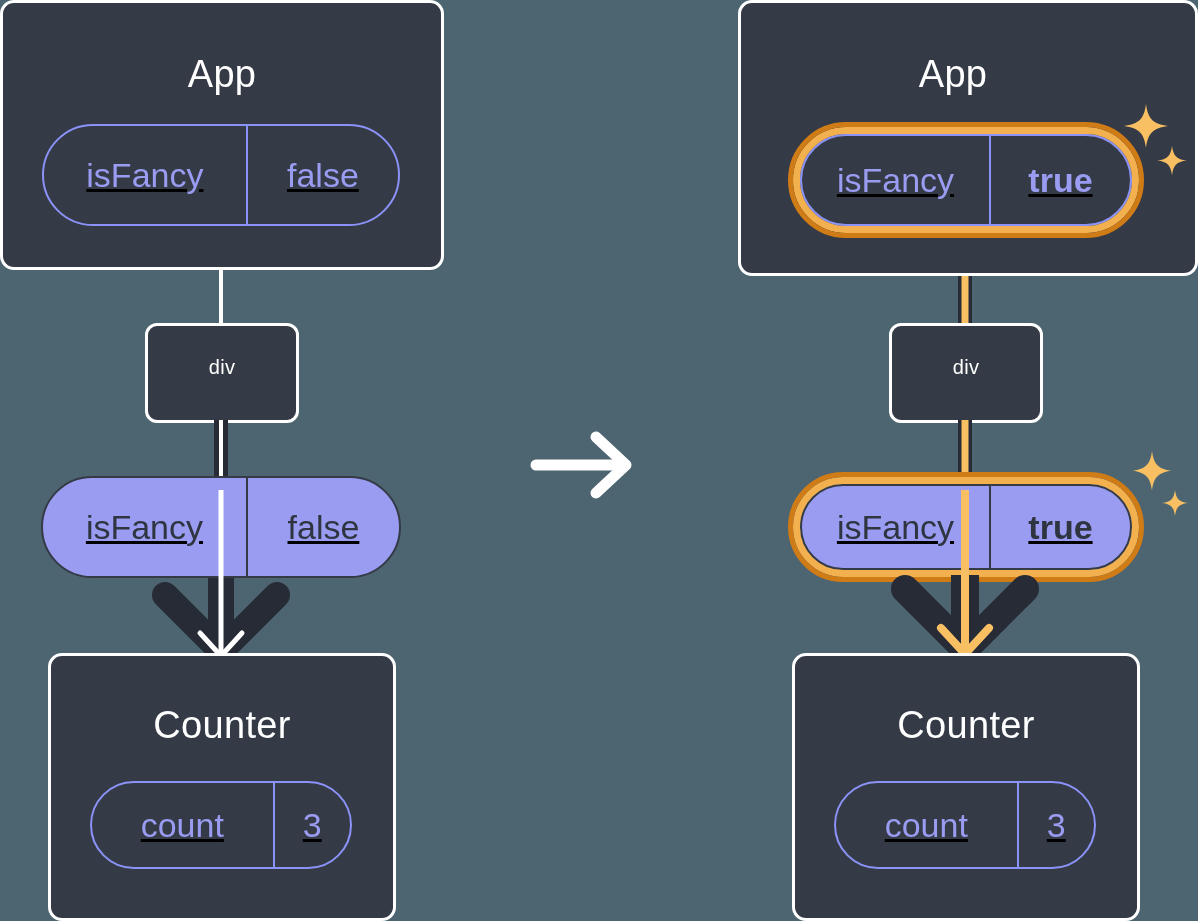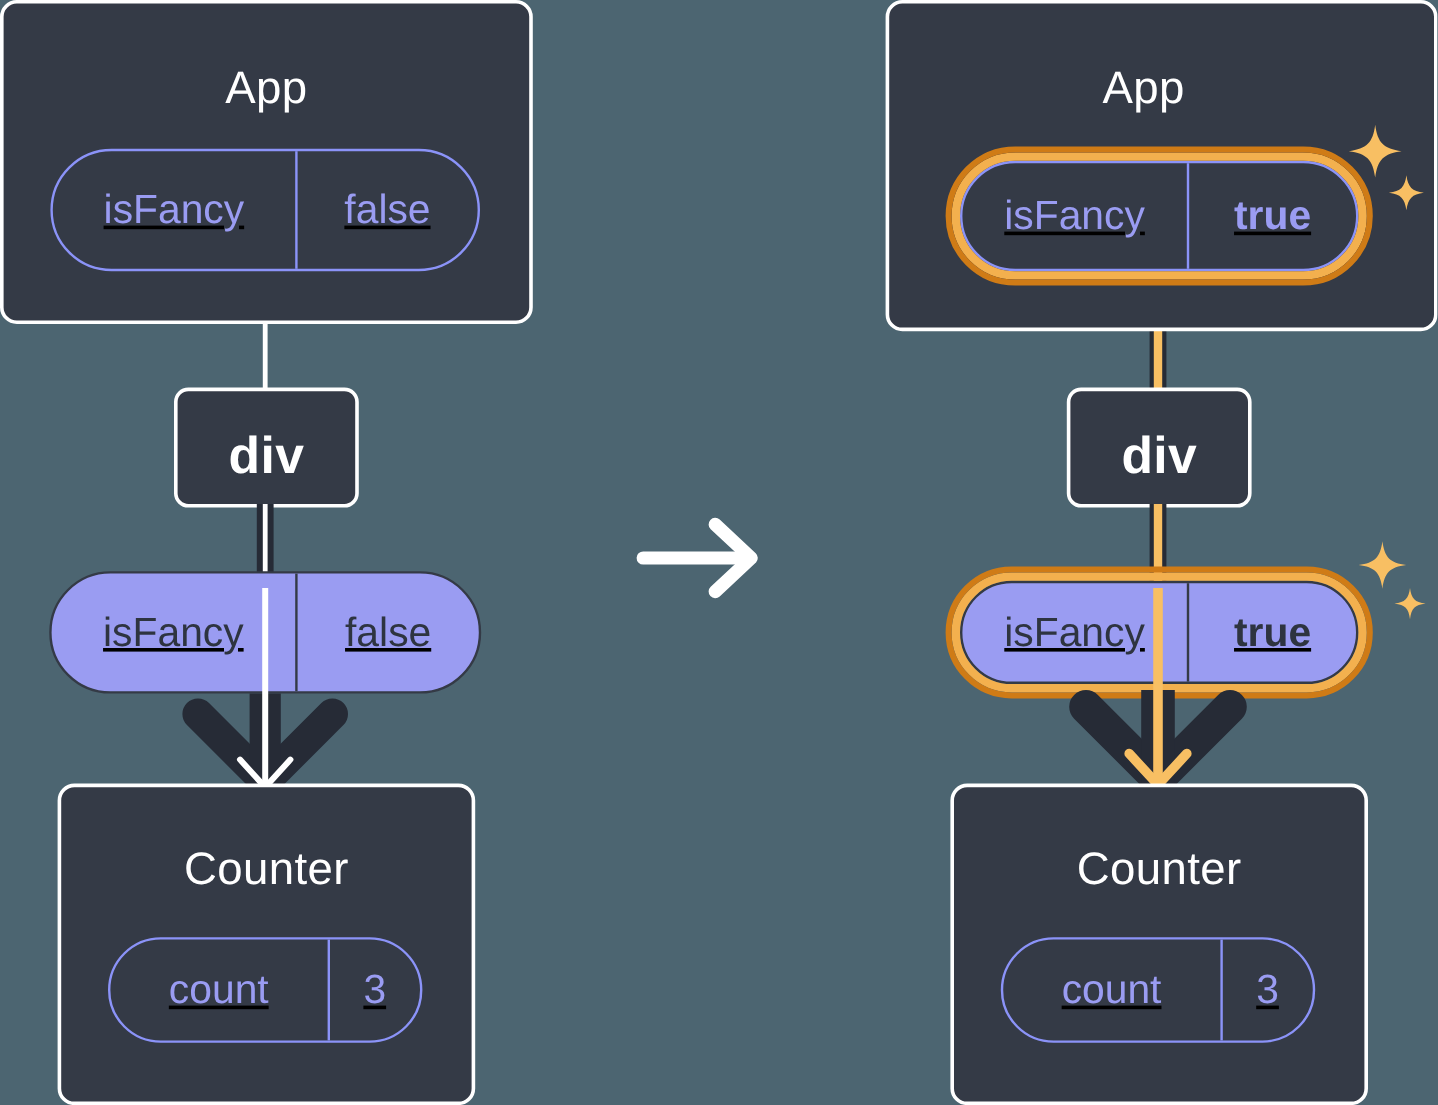--- a/index.html
+++ b/index.html
@@ -45,22 +45,22 @@
     position: absolute;
     left: 0;
     right: 0;
     text-align: center;
     color: #ffffff;
     font-size: 38px;
     font-weight: 400;
     letter-spacing: 0.3px;
   }
   .box-title.small {
-    font-size: 43px;
-    font-weight: 700;
+    font-size: 20px;
+    font-weight: 400;
   }
 
   
   .pill {
     position: absolute;
     box-sizing: border-box;
     display: flex;
     align-items: stretch;
     border-radius: 999px;
     text-decoration: underline;

